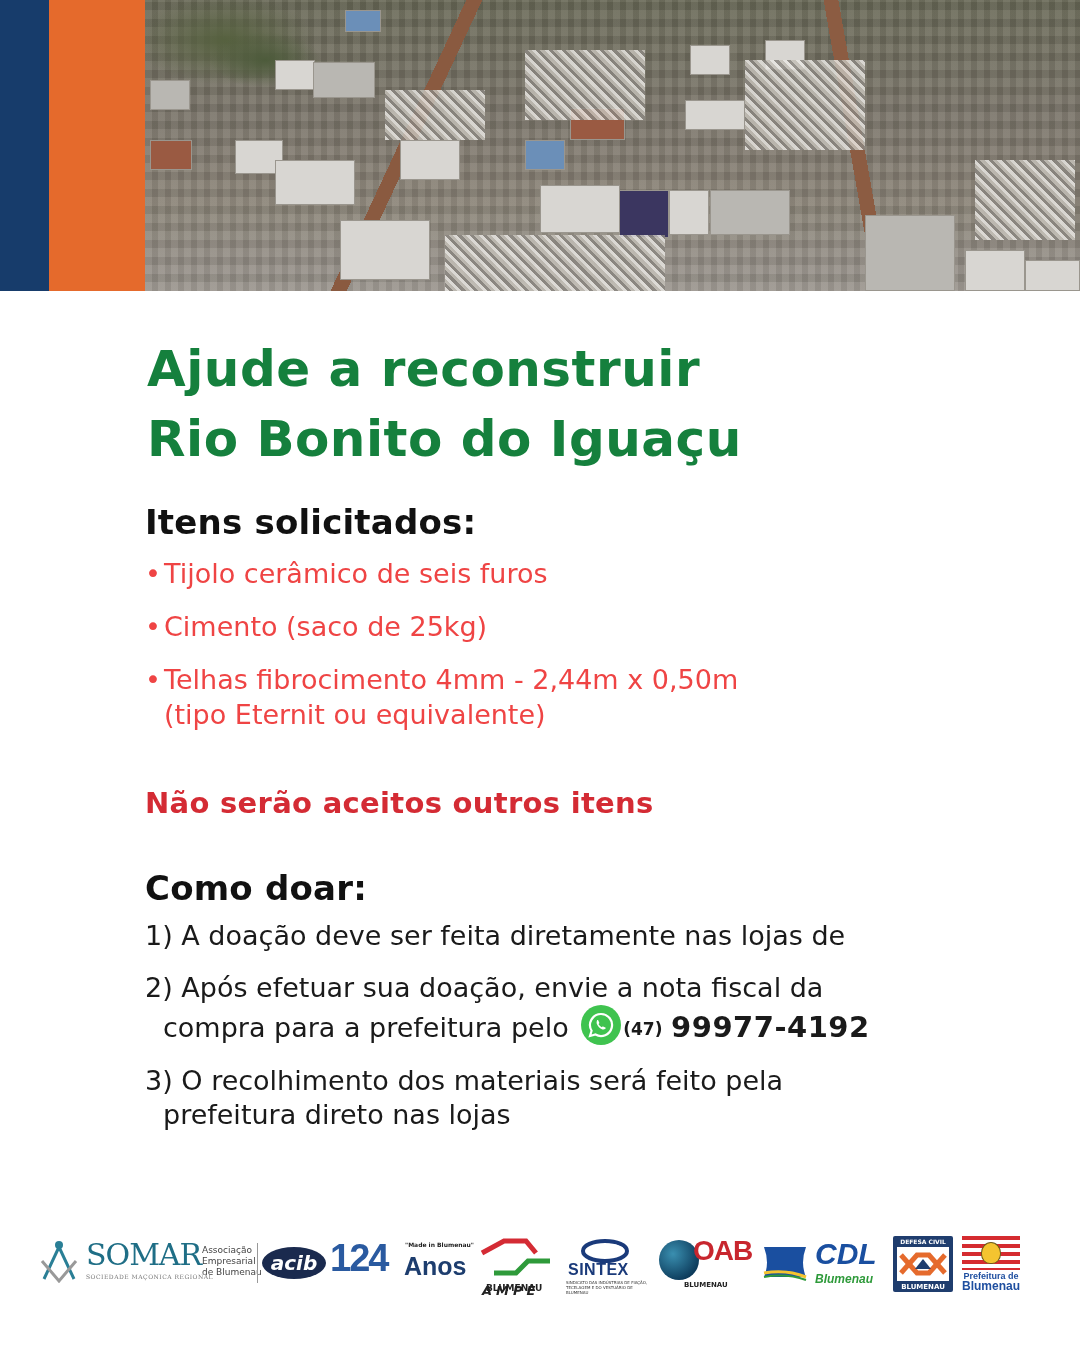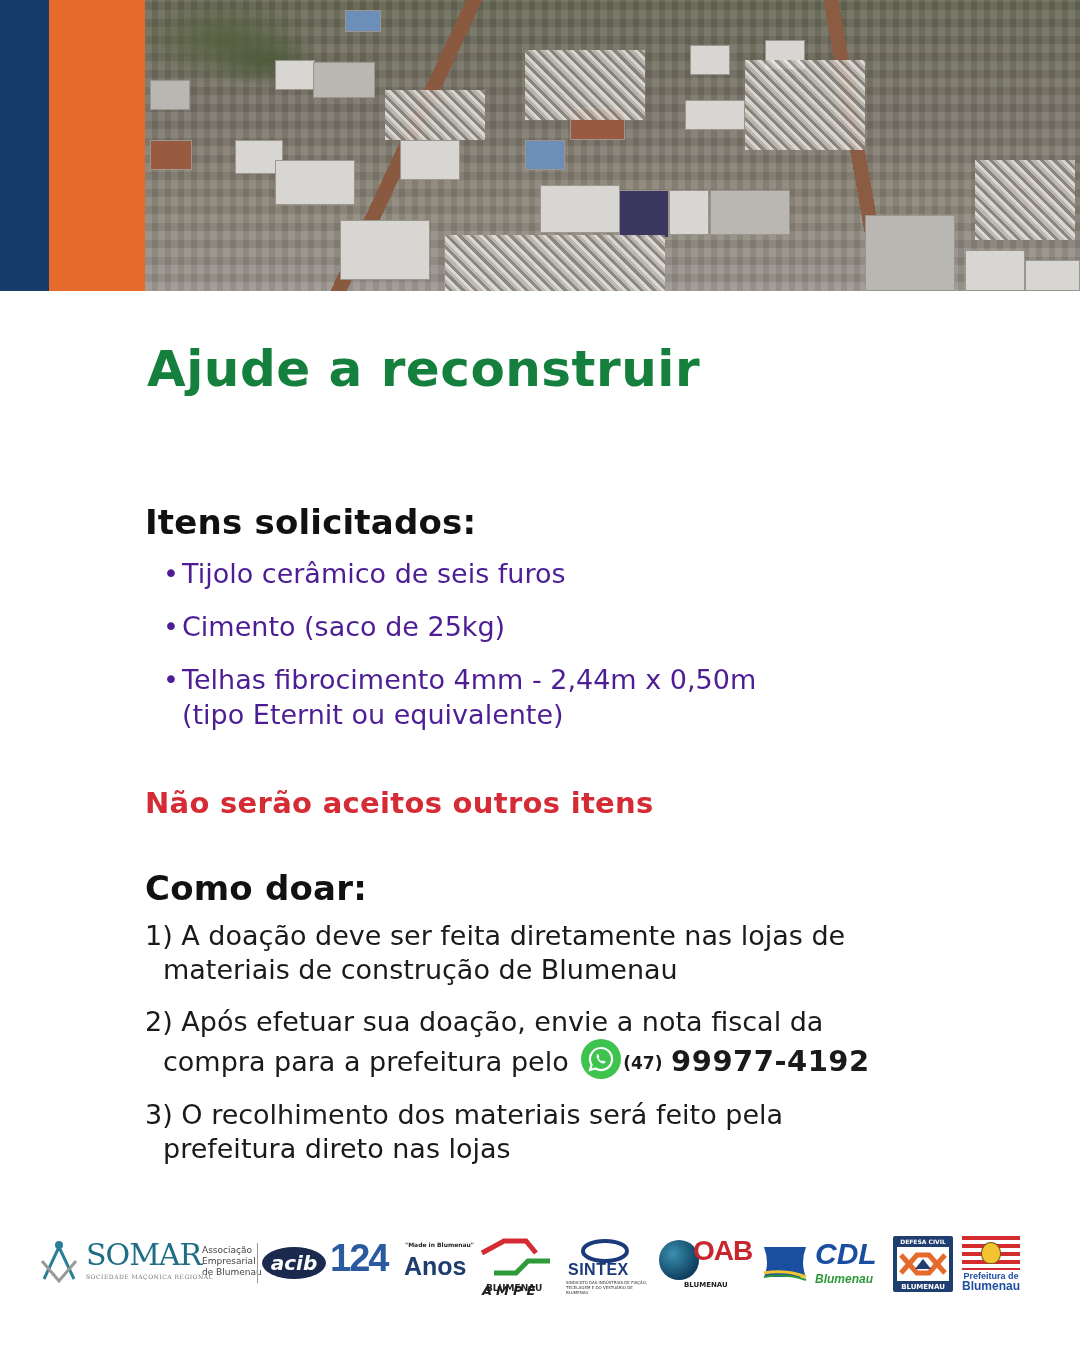--- a/index.html
+++ b/index.html
@@ -26,21 +26,21 @@
   .bldg.p { background:#3b3660; }
   .debris { position:absolute; background:repeating-linear-gradient(45deg,#e8e6e2 0 3px,#8a8680 3px 6px,#c4c0b8 6px 9px); opacity:0.85; }
 
   .title { position:absolute; left:147px; top:334px; width:900px; color:#15803d;
     font-family:"DejaVu Sans", sans-serif; font-weight:bold; font-size:50px; line-height:70px; letter-spacing:0.5px; }
 
   .h2 { position:absolute; left:145px; font-family:"DejaVu Sans", sans-serif; font-weight:bold; font-size:34px; color:#111; letter-spacing:0.2px; }
   .h2.items { top:502px; }
   .h2.how { top:868px; }
 
-  .bullets { position:absolute; left:163px; top:556px; width:900px; font-size:27px; line-height:35px; color:#4c1d95; }
+  .bullets { position:absolute; left:145px; top:556px; width:900px; font-size:27px; line-height:35px; color:#ef4444; }
   .bullets li { list-style:none; position:relative; padding-left:19px; margin-bottom:18px; }
   .bullets li::before { content:"•"; position:absolute; left:0; top:0; }
   .bullets li .sub { display:block; }
 
   .warn { position:absolute; left:145px; top:786px; font-weight:bold; font-size:29px; color:#d42b34; letter-spacing:0.3px; }
 
   .steps { position:absolute; left:145px; top:919px; width:900px; font-size:27px; line-height:34px; color:#1a1a1a; }
   .steps li { list-style:none; margin-bottom:18px; }
   .steps .cont { display:block; padding-left:18px; }
   .wa { display:inline-block; width:40px; height:40px; border-radius:50%; background:#3fc34f; vertical-align:-8px; position:relative; margin-left:4px; }
@@ -111,36 +111,36 @@
     <div class="debris" style="left:300px;top:235px;width:220px;height:56px;"></div>
     <div class="debris" style="left:600px;top:60px;width:120px;height:90px;"></div>
     <div class="debris" style="left:380px;top:50px;width:120px;height:70px;"></div>
     <div class="debris" style="left:830px;top:160px;width:100px;height:80px;"></div>
     <div class="debris" style="left:240px;top:90px;width:100px;height:50px;"></div>
   </div>
 </div>
 
 <h1 class="title">
   <span>Ajude a reconstruir</span><br>
+  <span>Rio Bonito do Iguaçu</span>
 </h1>
 
 <h2 class="h2 items"><span>Itens solicitados</span><span>:</span></h2>
 <ul class="bullets">
   <li><span>Tijolo cerâmico de seis furos</span></li>
   <li><span>Cimento (saco de 25kg)</span></li>
   <li><span>Telhas fibrocimento 4mm - 2,44m x 0,50m</span><span class="sub">(tipo Eternit ou equivalente)</span></li>
 </ul>
 
 <div class="warn">Não serão aceitos outros itens</div>
 
 <h2 class="h2 how"><span>Como doar</span><span>:</span></h2>
 <ol class="steps">
   <li>
     <span>1)  A doação deve ser feita diretamente nas lojas de</span>
-    <span class="cont">materiais de construção de Blumenau</span>
   </li>
   <li>
     <span>2) Após efetuar sua doação, envie a nota fiscal da</span>
     <span class="cont"><span>compra para a prefeitura pelo</span> <span class="wa"><svg width="28" height="28" viewBox="0 0 28 28">
             <path d="M14 3a11 11 0 0 0-9.4 16.7L3 25l5.5-1.5A11 11 0 1 0 14 3z" fill="none" stroke="#fff" stroke-width="2.2"></path>
             <path d="M10 9.5c.4-.6 1-.6 1.3 0l1 2.2c.1.3 0 .6-.2.8l-.6.6c.7 1.4 1.8 2.5 3.2 3.2l.6-.6c.2-.2.5-.3.8-.2l2.2 1c.6.3.6.9 0 1.3-.8.7-1.8 1-2.9.6-2.6-.9-4.7-3-5.6-5.6-.4-1.1-.1-2.1.2-3.3z" fill="#fff"></path>
           </svg></span><span class="phone-area">(47)</span> <span class="phone">99977-4192</span></span>
   </li>
   <li>
     <span>3) O recolhimento dos materiais será feito pela</span>

